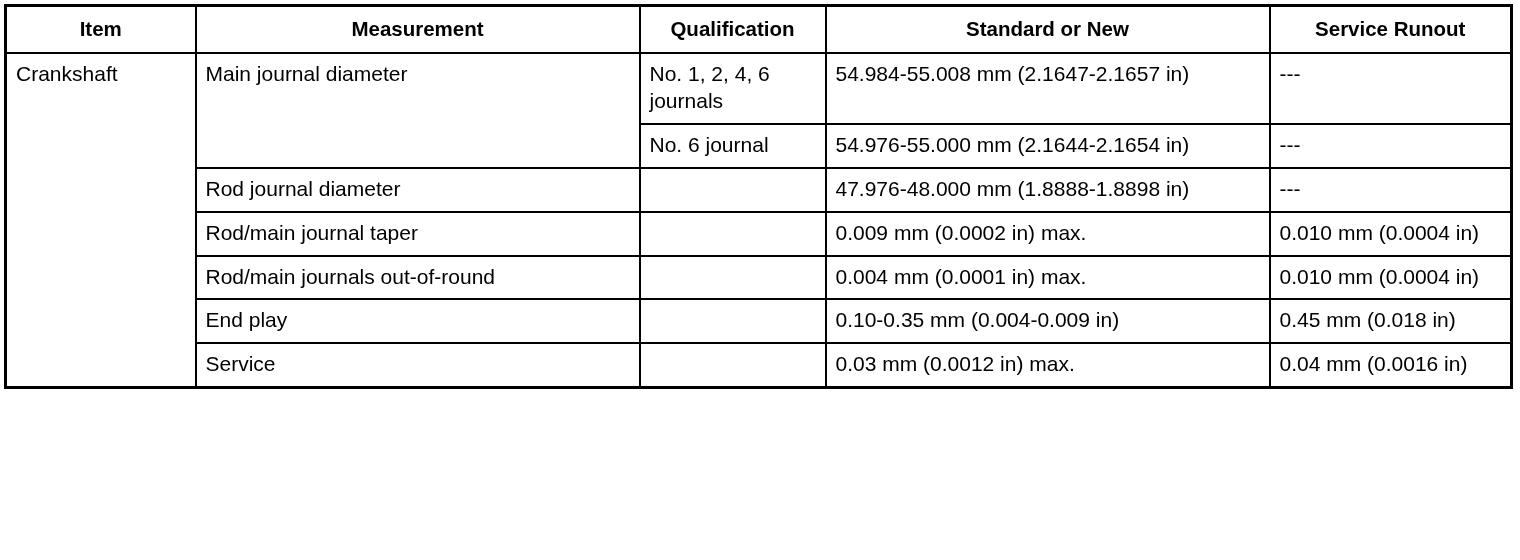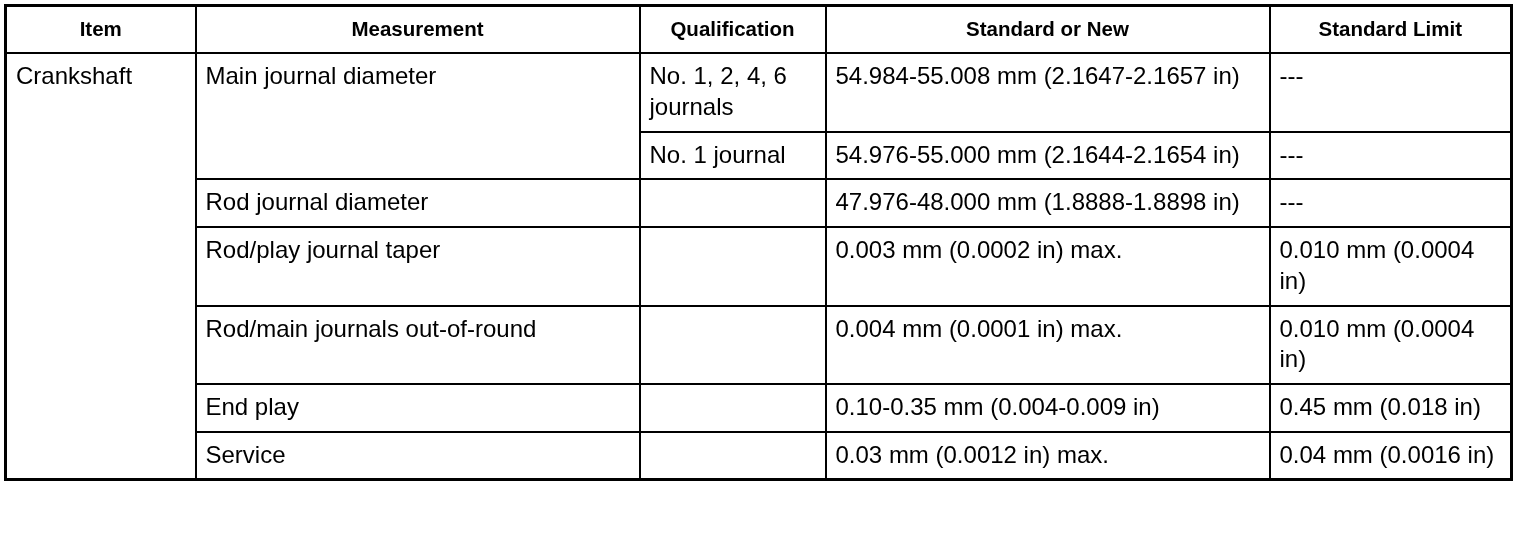--- a/index.html
+++ b/index.html
@@ -23,21 +23,21 @@
     border-collapse: collapse;
     table-layout: fixed;
     width: 1506px;
     border: 3px solid #000;
   }
   table.spec-table th,
   table.spec-table td {
     border: 2px solid #000;
     padding: 7px 9px 8px 9px;
     vertical-align: top;
-    font-size: 24px;
+    font-size: 21px;
     line-height: 1.28;
     font-weight: normal;
     text-align: left;
   }
   table.spec-table thead th {
     text-align: center;
     font-weight: bold;
     font-size: 20.5px;
     padding-top: 9px;
     padding-bottom: 10px;
@@ -66,46 +66,46 @@
       <col class="c-qual">
       <col class="c-std">
       <col class="c-lim">
     </colgroup>
     <thead>
       <tr>
         <th>Item</th>
         <th>Measurement</th>
         <th>Qualification</th>
         <th>Standard or New</th>
-        <th>Standard Limit</th>
+        <th>Service Runout</th>
       </tr>
     </thead>
     <tbody>
       <tr>
         <td class="item-cell" rowspan="7">Crankshaft</td>
         <td rowspan="2">Main journal diameter</td>
         <td>No. 1, 2, 4, 6 journals</td>
         <td>54.984-55.008 mm (2.1647-2.1657 in)</td>
         <td>---</td>
       </tr>
       <tr>
-        <td>No. 1 journal</td>
+        <td>No. 6 journal</td>
         <td>54.976-55.000 mm (2.1644-2.1654 in)</td>
         <td>---</td>
       </tr>
       <tr>
         <td>Rod journal diameter</td>
         <td class="empty-cell"></td>
         <td>47.976-48.000 mm (1.8888-1.8898 in)</td>
         <td>---</td>
       </tr>
       <tr>
-        <td>Rod/play journal taper</td>
+        <td>Rod/main journal taper</td>
         <td class="empty-cell"></td>
-        <td>0.003 mm (0.0002 in) max.</td>
+        <td>0.009 mm (0.0002 in) max.</td>
         <td>0.010 mm (0.0004 in)</td>
       </tr>
       <tr>
         <td>Rod/main journals out-of-round</td>
         <td class="empty-cell"></td>
         <td>0.004 mm (0.0001 in) max.</td>
         <td>0.010 mm (0.0004 in)</td>
       </tr>
       <tr>
         <td>End play</td>

